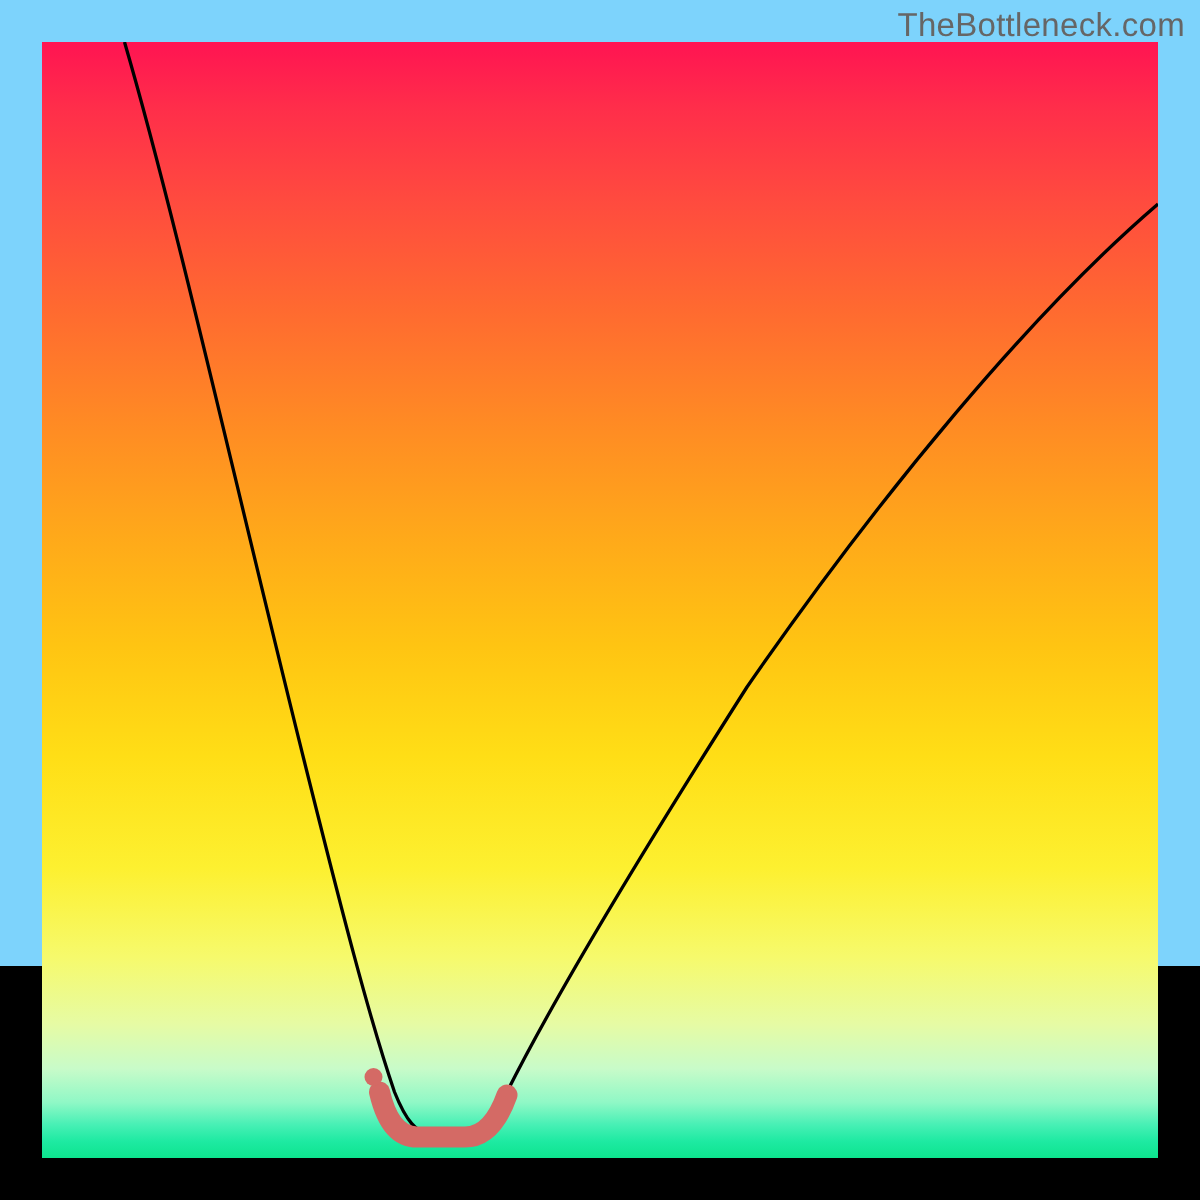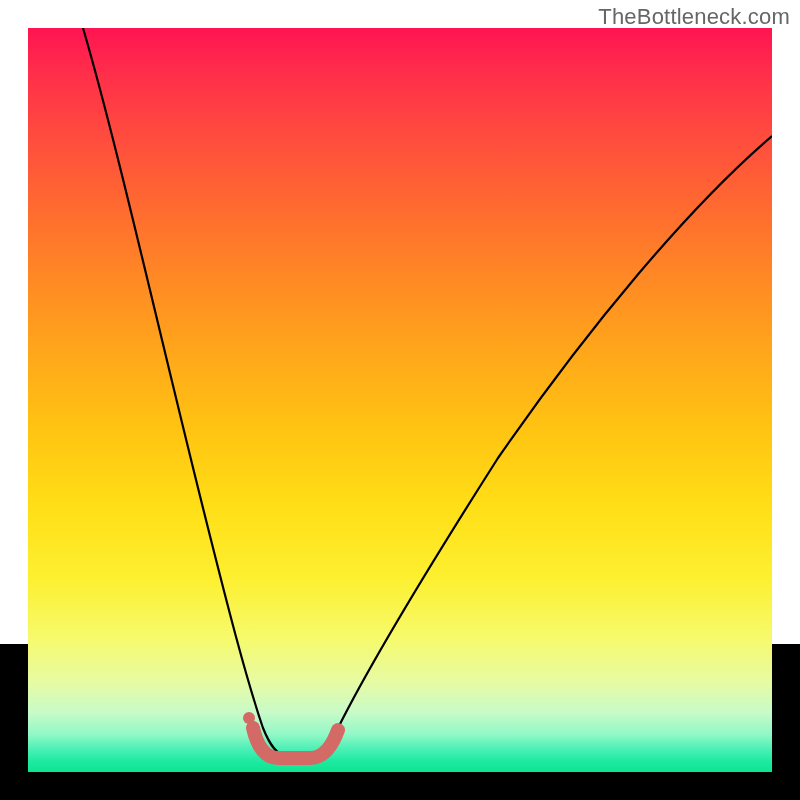--- a/index.html
+++ b/index.html
@@ -7,21 +7,21 @@
     padding: 0;
     background: #000;
     width: 800px;
     height: 800px;
     overflow: hidden;
     font-family: Arial, sans-serif;
   }
   .outer-frame {
     width: 800px;
     height: 644px;
-    background: #ffffff;
+    background: #7dd3fc;
     position: relative;
     text-align: center;
   }
   .plot-area {
     position: absolute;
     left: 28px;
     top: 28px;
     width: 744px;
     height: 744px;
     overflow: hidden;

